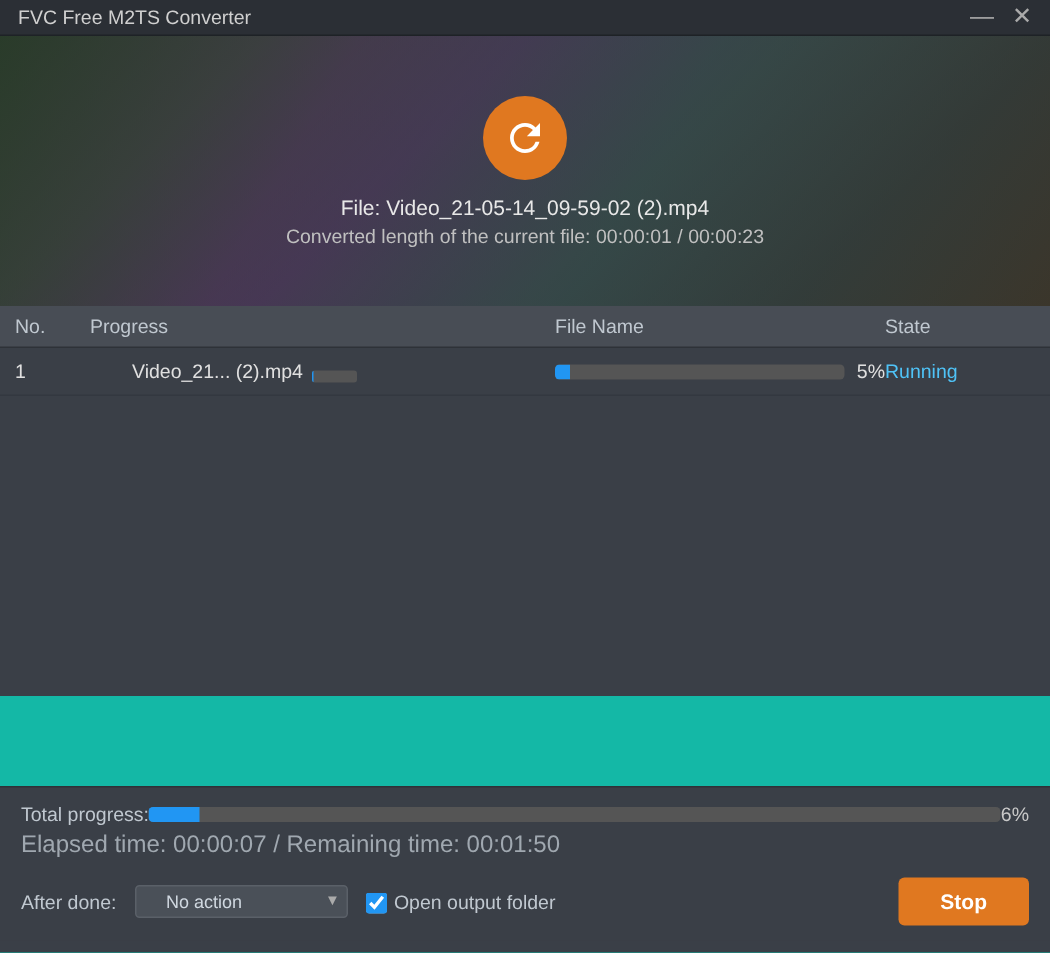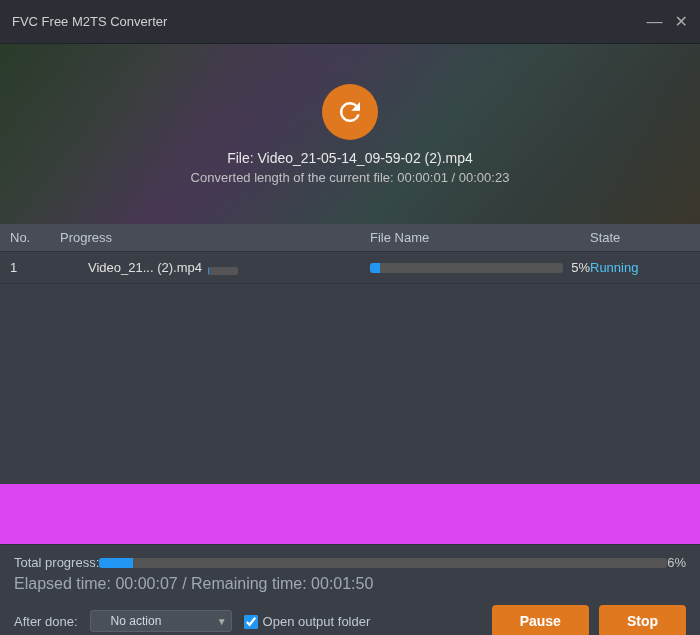--- a/index.html
+++ b/index.html
@@ -9,21 +9,21 @@
       font-family: 'Segoe UI', Arial, sans-serif;
       font-size: 13px;
       background: #3a3f47;
       color: #e0e0e0;
       overflow: hidden;
     }
 
     
     .titlebar {
       background: #2b2f35;
-      height: 44px;
+      height: 24px;
       display: flex;
       align-items: center;
       justify-content: space-between;
       padding: 0 12px;
       border-bottom: 1px solid #1e2226;
     }
     .titlebar-title {
       font-size: 13px;
       color: #d0d0d0;
     }
@@ -86,21 +86,21 @@
       color: #e8e8e8;
       margin-bottom: 4px;
     }
     .hero-text .converted-length {
       font-size: 13px;
       color: #c0c0c0;
     }
 
     
     .table-container {
-      background: #d946ef;
+      background: #14b8a6;
       flex: 1;
     }
     .table-header {
       display: grid;
       grid-template-columns: 50px 1fr 220px 100px;
       background: #484d55;
       padding: 6px 10px;
       font-size: 13px;
       color: #c0c8d0;
       border-bottom: 1px solid #2e3238;
@@ -356,19 +356,18 @@
           <option>Shut down</option>
           <option>Hibernate</option>
         </select>
         <span class="select-arrow">▼</span>
       </div>
       <label class="open-output-label">
         <input type="checkbox" class="open-output-checkbox" checked="" style="">
         <span>Open output folder</span>
       </label>
       <div class="action-buttons">
-        <button class="btn-orange">Pause</button>
         <button class="btn-orange">Stop</button>
       </div>
     </div>
   </div>
 
 </div>
 
 </body></html>

